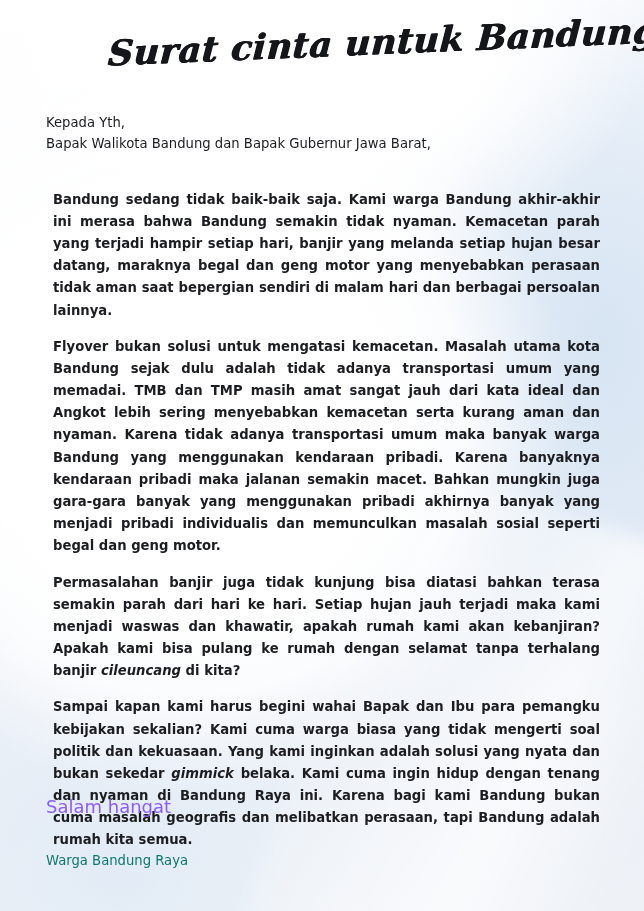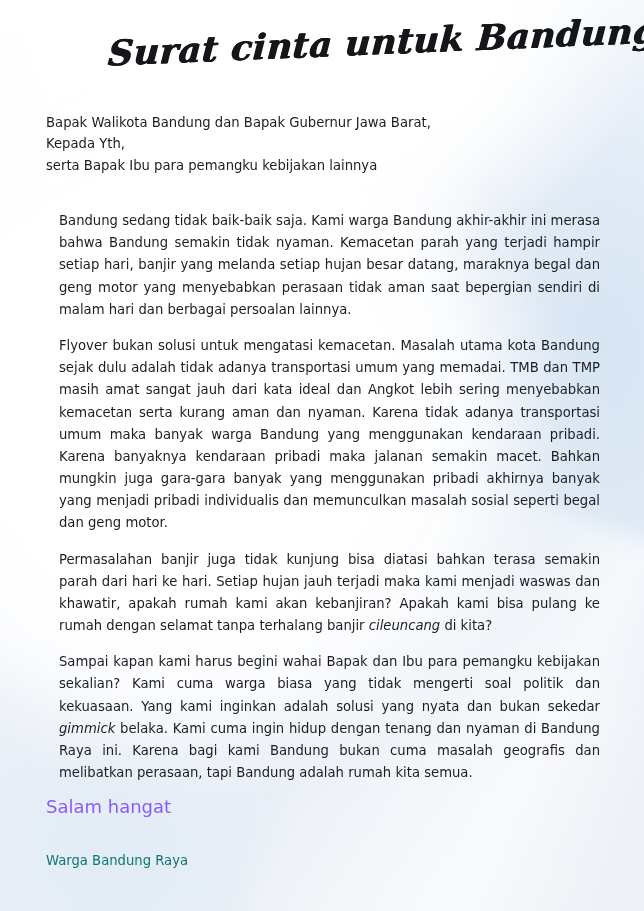--- a/index.html
+++ b/index.html
@@ -146,22 +146,23 @@
     font-size: 13.2px;
     line-height: 1.6;
     margin: 0 0 16px 0;
   }
 
   .para {
     font-size: 13.2px;
     line-height: 1.68;
     text-align: justify;
     text-justify: inter-word;
-    margin: 0 0 14px 13px;
+    margin: 0 0 14px 7px;
     hyphens: none;
+    font-weight: bold;
   }
   .para:last-of-type { margin-bottom: 0; }
   .para em { font-style: italic; }
 
   .closing {
     position: absolute;
     left: 46px;
     top: 796px;
     font-size: 18px;
     color: #8b5cf6;
@@ -187,23 +188,22 @@
   <div class="bg-layer bg-streak"></div>
 
   <div class="header">
     <div class="doc-title">Surat cinta untuk Bandung</div>
 
   </div>
 
   <div class="letter">
 
     <div class="addr-block">
+      <span class="addr-line">Kepada Yth,</span>
       <span class="addr-line">Bapak Walikota Bandung dan Bapak Gubernur Jawa Barat,</span>
-      <span class="addr-line">Kepada Yth,</span>
-      <span class="addr-line">serta Bapak Ibu para pemangku kebijakan lainnya</span>
     </div>
 
 
     <p class="para">Bandung sedang tidak baik-baik saja. Kami warga Bandung akhir-akhir ini merasa bahwa Bandung semakin tidak nyaman. Kemacetan parah yang terjadi hampir setiap hari, banjir yang melanda setiap hujan besar datang, maraknya begal dan geng motor yang menyebabkan perasaan tidak aman saat bepergian sendiri di malam hari dan berbagai persoalan lainnya.</p>
 
     <p class="para">Flyover bukan solusi untuk mengatasi kemacetan. Masalah utama kota Bandung sejak dulu adalah tidak adanya transportasi umum yang memadai. TMB dan TMP masih amat sangat jauh dari kata ideal dan Angkot lebih sering menyebabkan kemacetan serta kurang aman dan nyaman. Karena tidak adanya transportasi umum maka banyak warga Bandung yang menggunakan kendaraan pribadi. Karena banyaknya kendaraan pribadi maka jalanan semakin macet. Bahkan mungkin juga gara-gara banyak yang menggunakan pribadi akhirnya banyak yang menjadi pribadi individualis dan memunculkan masalah sosial seperti begal dan geng motor.</p>
 
     <p class="para"><span>Permasalahan banjir juga tidak kunjung bisa diatasi bahkan terasa semakin parah dari hari ke hari. Setiap hujan jauh terjadi maka kami menjadi waswas dan khawatir, apakah rumah kami akan kebanjiran? Apakah kami bisa pulang ke rumah dengan selamat tanpa terhalang banjir </span><em>cileuncang</em><span> di kita?</span></p>
 
     <p class="para"><span>Sampai kapan kami harus begini wahai Bapak dan Ibu para pemangku kebijakan sekalian? Kami cuma warga biasa yang tidak mengerti soal politik dan kekuasaan. Yang kami inginkan adalah solusi yang nyata dan bukan sekedar </span><em>gimmick</em><span> belaka. Kami cuma ingin hidup dengan tenang dan nyaman di Bandung Raya ini. Karena bagi kami Bandung bukan cuma masalah geografis dan melibatkan perasaan, tapi Bandung adalah rumah kita semua.</span></p>

